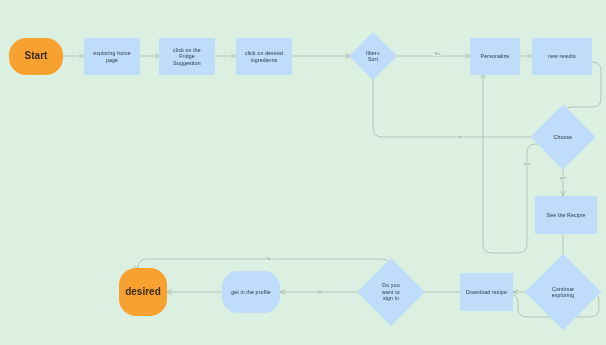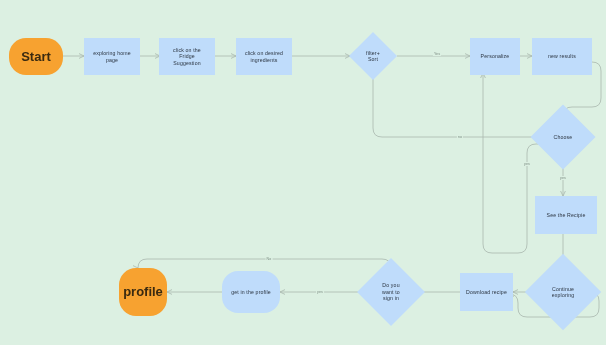--- a/index.html
+++ b/index.html
@@ -9,21 +9,21 @@
     font-family:"Liberation Sans", sans-serif;
     overflow:hidden;
   }
   #canvas{position:relative;width:606px;height:345px;}
   svg.edges{position:absolute;left:0;top:0;width:606px;height:345px;}
 
   .node{position:absolute;box-sizing:border-box;display:flex;align-items:center;justify-content:center;text-align:center;}
   .node .lbl{display:block;line-height:1.22;white-space:pre-line;}
 
   .n-rect{background:#bfdcfb;color:#2b3440;font-size:5.2px;letter-spacing:.15px;}
-  .n-term{background:#f7a230;color:#3a2a10;border-radius:17px;font-size:13px;font-weight:600;}
+  .n-term{background:#f7a230;color:#3a2a10;border-radius:17px;font-size:10px;font-weight:600;}
 
   .n-dia{background:transparent;}
   .n-dia .dshape{position:absolute;left:0;top:0;width:100%;height:100%;background:#bfdcfb;transform:rotate(45deg);}
   .n-dia .lbl{position:relative;z-index:2;font-size:5.2px;color:#2b3440;letter-spacing:.15px;}
 
   .elabel{position:absolute;font-size:3.6px;color:#7a8a80;letter-spacing:.1px;
           background:#dcf0e2;padding:0 1px;transform:translate(-50%,-50%);white-space:nowrap;}
   .elabel.vert{transform:translate(-50%,-50%);}
 </style>
 </head>
@@ -116,21 +116,21 @@
     <span class="lbl">Do you
 want to
 sign in</span>
   </div>
 
   <div class="node n-rect" style="left:222px;top:271px;width:58px;height:42px;border-radius:16px;">
     <span class="lbl">get in the profile</span>
   </div>
 
   <div class="node n-term" style="left:119px;top:268px;width:48px;height:48px;">
-    <span class="lbl">profile</span>
+    <span class="lbl">desired</span>
   </div>
 
   <span class="elabel" style="left:437px;top:54px;">Yes</span>
   <span class="elabel" style="left:460px;top:137px;">no</span>
   <span class="elabel vert" style="left:563px;top:178px;">yes</span>
   <span class="elabel vert" style="left:527px;top:164px;">yes</span>
   <span class="elabel" style="left:269px;top:259px;">No</span>
   <span class="elabel" style="left:320px;top:292px;">yes</span>
 
 </div>

